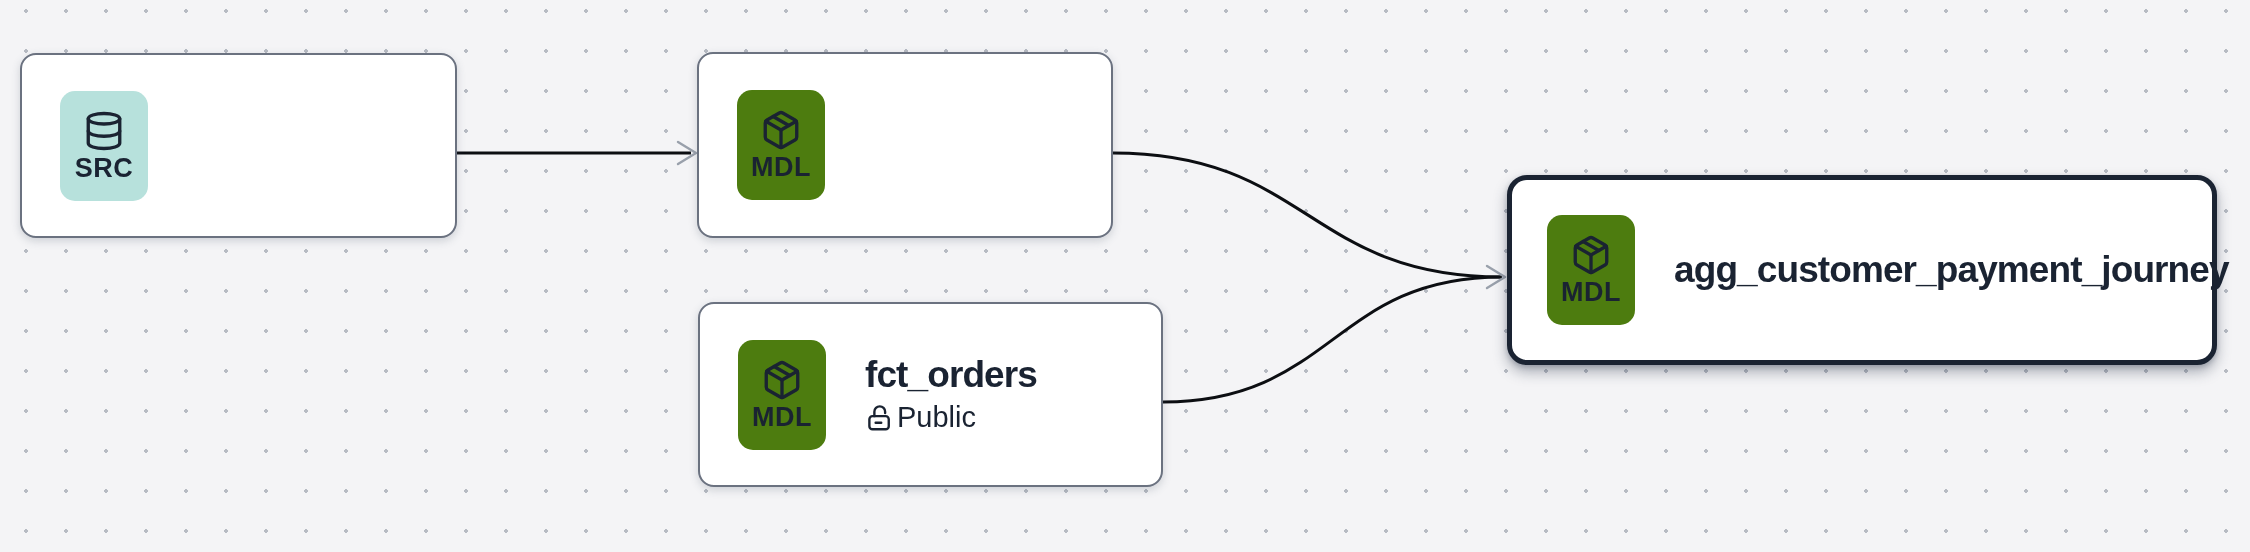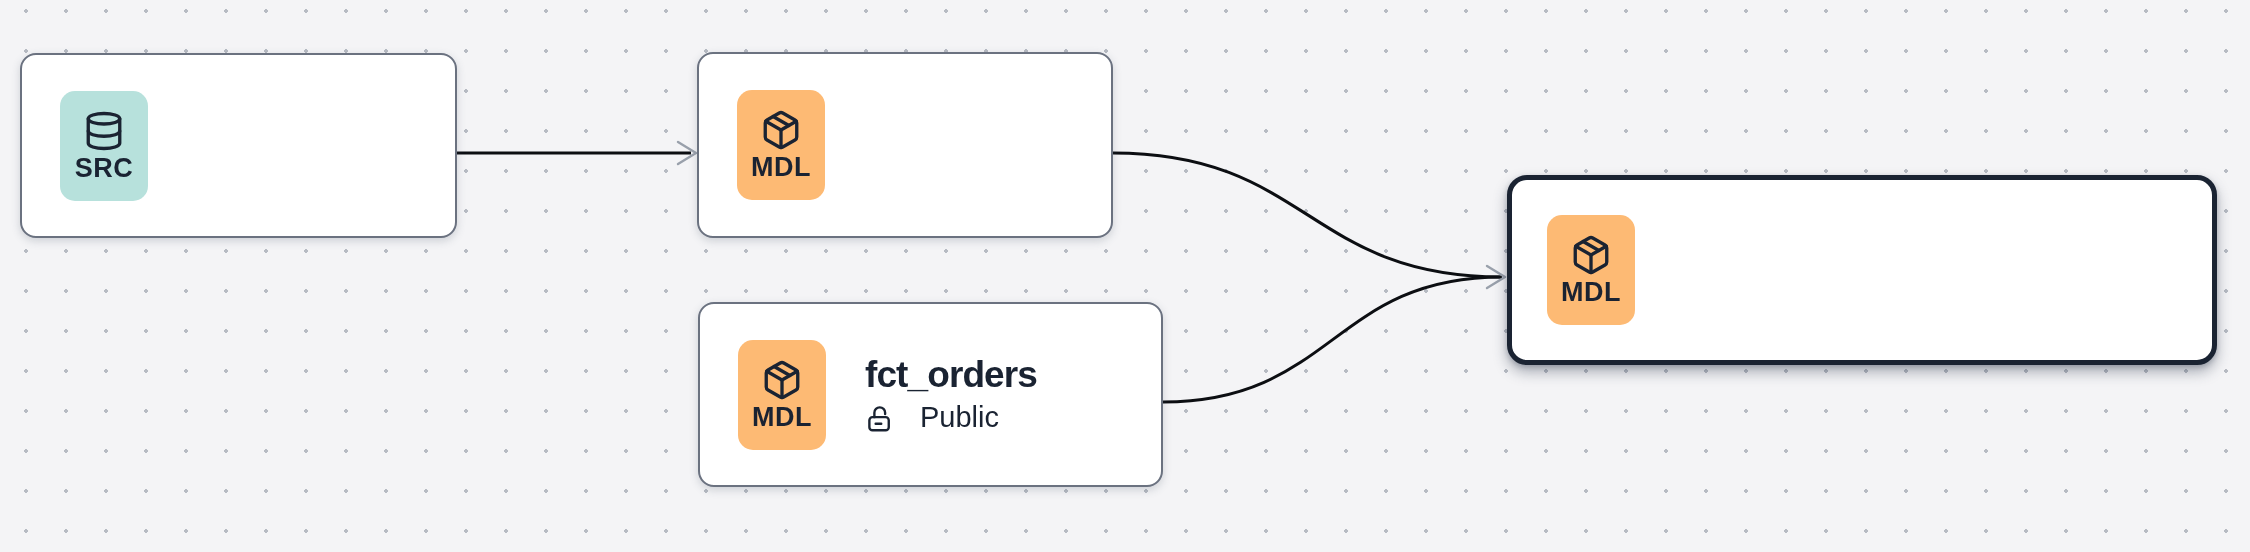--- a/index.html
+++ b/index.html
@@ -62,42 +62,42 @@
     width: 88px; height: 110px;
     border-radius: 15px;
     display: flex;
     flex-direction: column;
     align-items: center;
     justify-content: center;
     gap: 3px;
     color: #1a2332;
   }
   .badge-src { background: #b7e1dc; }
-  .badge-mdl { background: #fdba74; }
+  .badge-mdl { background: #4d7c0f; }
   .badge svg { width: 42px; height: 42px; display: block; }
   .badge-label {
     font-size: 27px;
     font-weight: 600;
     line-height: 1;
     letter-spacing: 0.5px;
     color: #1a2332;
   }
   .node-text { display: flex; flex-direction: column; gap: 6px; min-width: 0; }
   .node-title {
     font-size: 37px;
     font-weight: 600;
     letter-spacing: -0.9px;
     color: #1a2332;
     white-space: nowrap;
     line-height: 1.1;
   }
   .node-access {
     display: flex;
-    align-items: flex-end;
-    gap: 25px;
+    align-items: center;
+    gap: 2px;
     color: #1a2332;
   }
   .node-access svg { width: 30px; height: 30px; display: block; }
   .access-label {
     font-size: 29px;
     font-weight: 400;
     color: #1a2332;
     line-height: 1.1;
   }
   .icon { color: #1a2332; }
@@ -164,15 +164,18 @@
   <div class="node n4 selected">
     <div class="badge badge-mdl">
       <svg class="icon" viewBox="0 0 24 24" fill="none" stroke="currentColor" stroke-width="1.9" stroke-linecap="round" stroke-linejoin="round">
         <path d="M11 21.73a2 2 0 0 0 2 0l7-4A2 2 0 0 0 21 16V8a2 2 0 0 0-1-1.73l-7-4a2 2 0 0 0-2 0l-7 4A2 2 0 0 0 3 8v8a2 2 0 0 0 1 1.73z"></path>
         <path d="M12 22V12"></path>
         <path d="m3.3 7 8.7 5 8.7-5"></path>
         <path d="m7.5 4.27 9 5.15"></path>
       </svg>
       <span class="badge-label">MDL</span>
     </div>
+    <div class="node-text">
+      <div class="node-title">agg_customer_payment_journey</div>
+    </div>
   </div>
 
 </div>
 
 </body></html>

